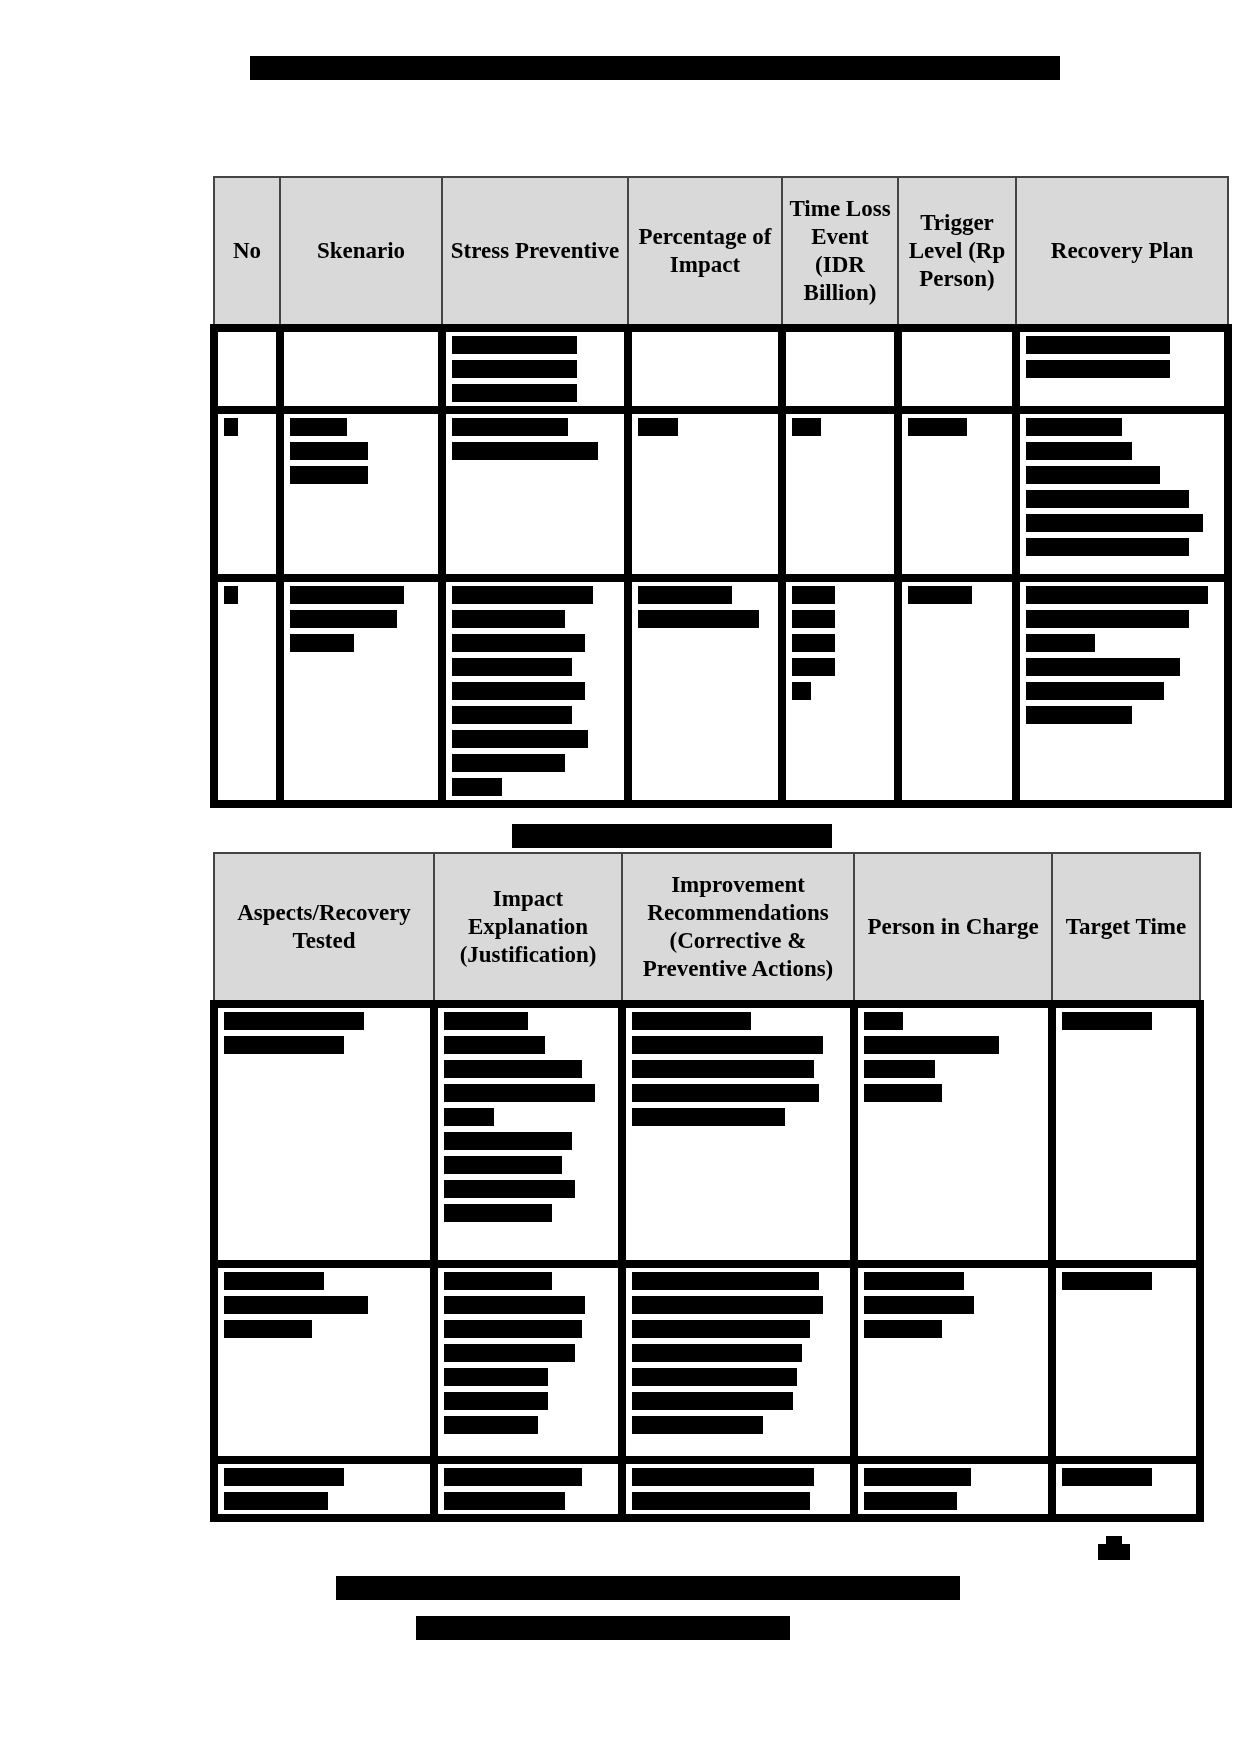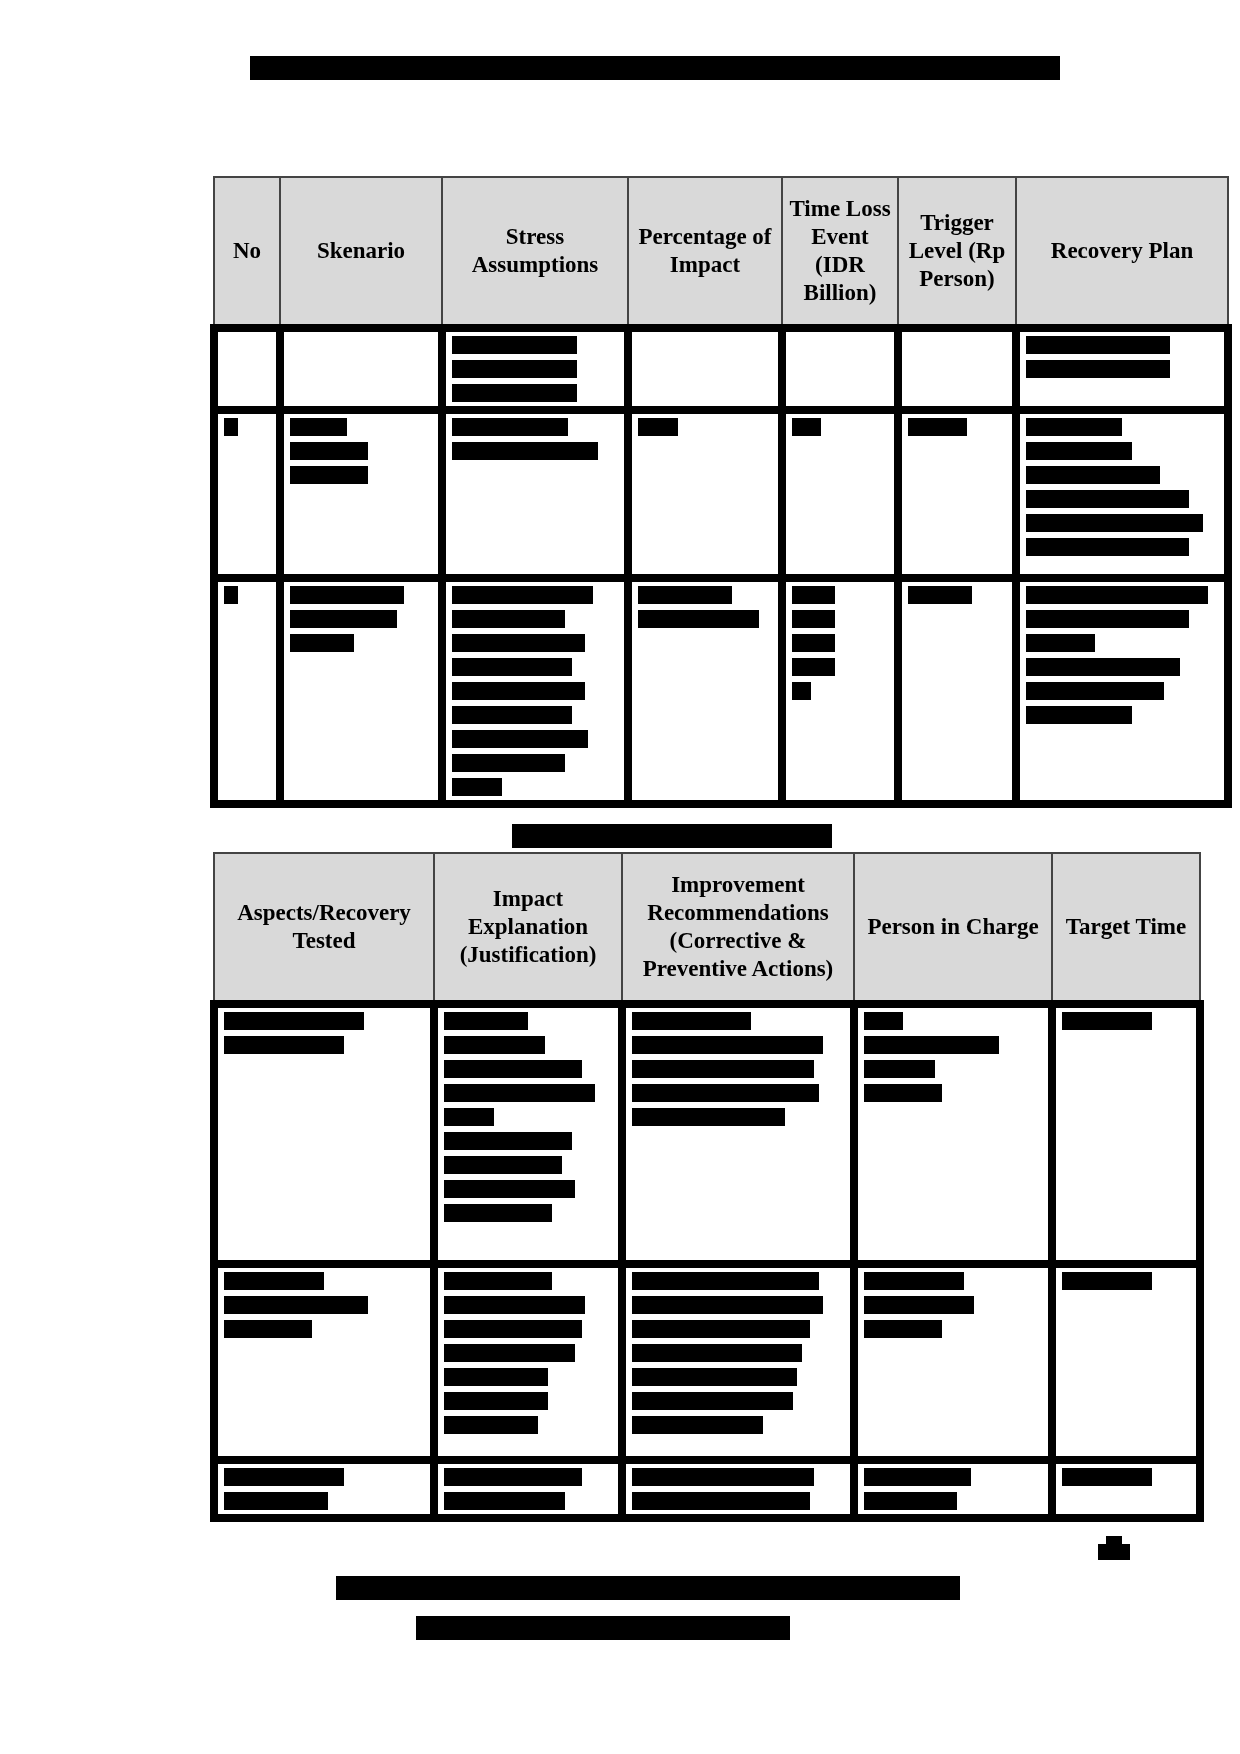--- a/index.html
+++ b/index.html
@@ -38,21 +38,21 @@
 
 <div class="page-header">
   <span class="ph-main redact" title="[redacted running header]"></span>
 </div>
 
 <table class="grid" id="t1">
   <thead>
       <tr id="t1-head">
         <th style="width: 56px;">No</th>
         <th style="width: 152px; font-family: Liberation Serif, serif;">Skenario</th>
-        <th style="width: 176px;">Stress Assumptions</th>
+        <th style="width: 176px;">Stress Preventive</th>
         <th style="width: 144px;">Percentage of Impact</th>
         <th style="width: 106px;">Time Loss Event (IDR Billion)</th>
         <th style="width: 108px;">Trigger Level (Rp Person)</th>
         <th style="width: 202px;">Recovery Plan</th>
       </tr>
     </thead>
   <tbody id="t1-body">
       <tr style="height: 56px;">
         <td>
           <div class="cell-lines"></div>

